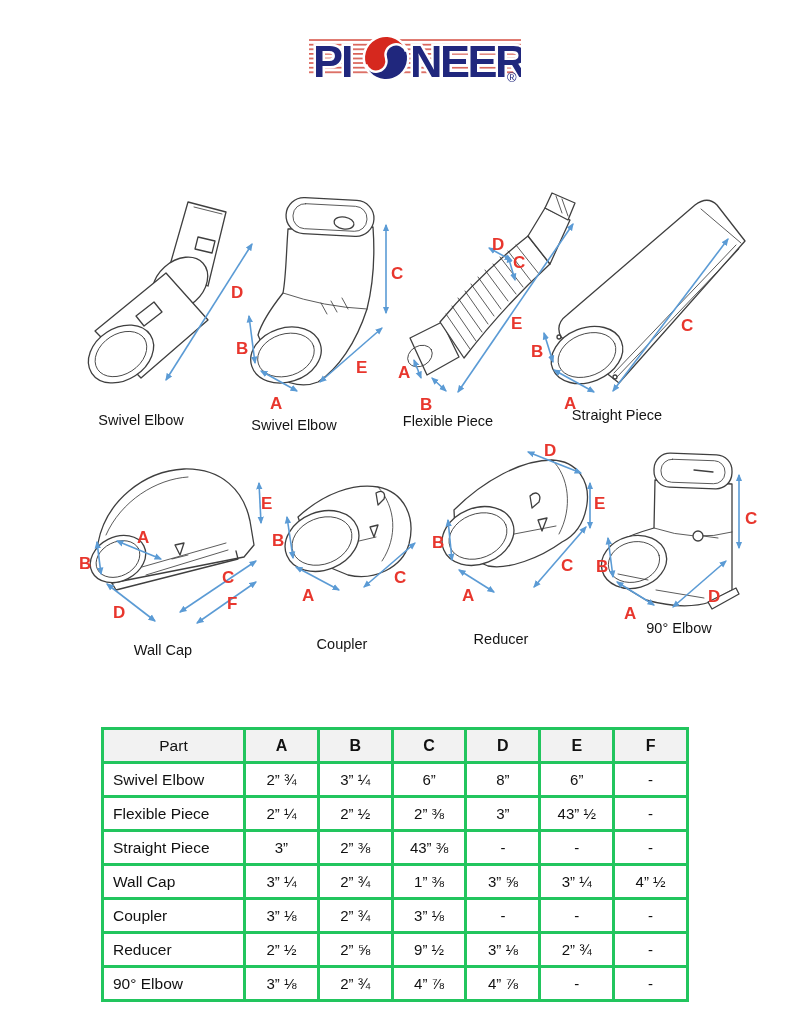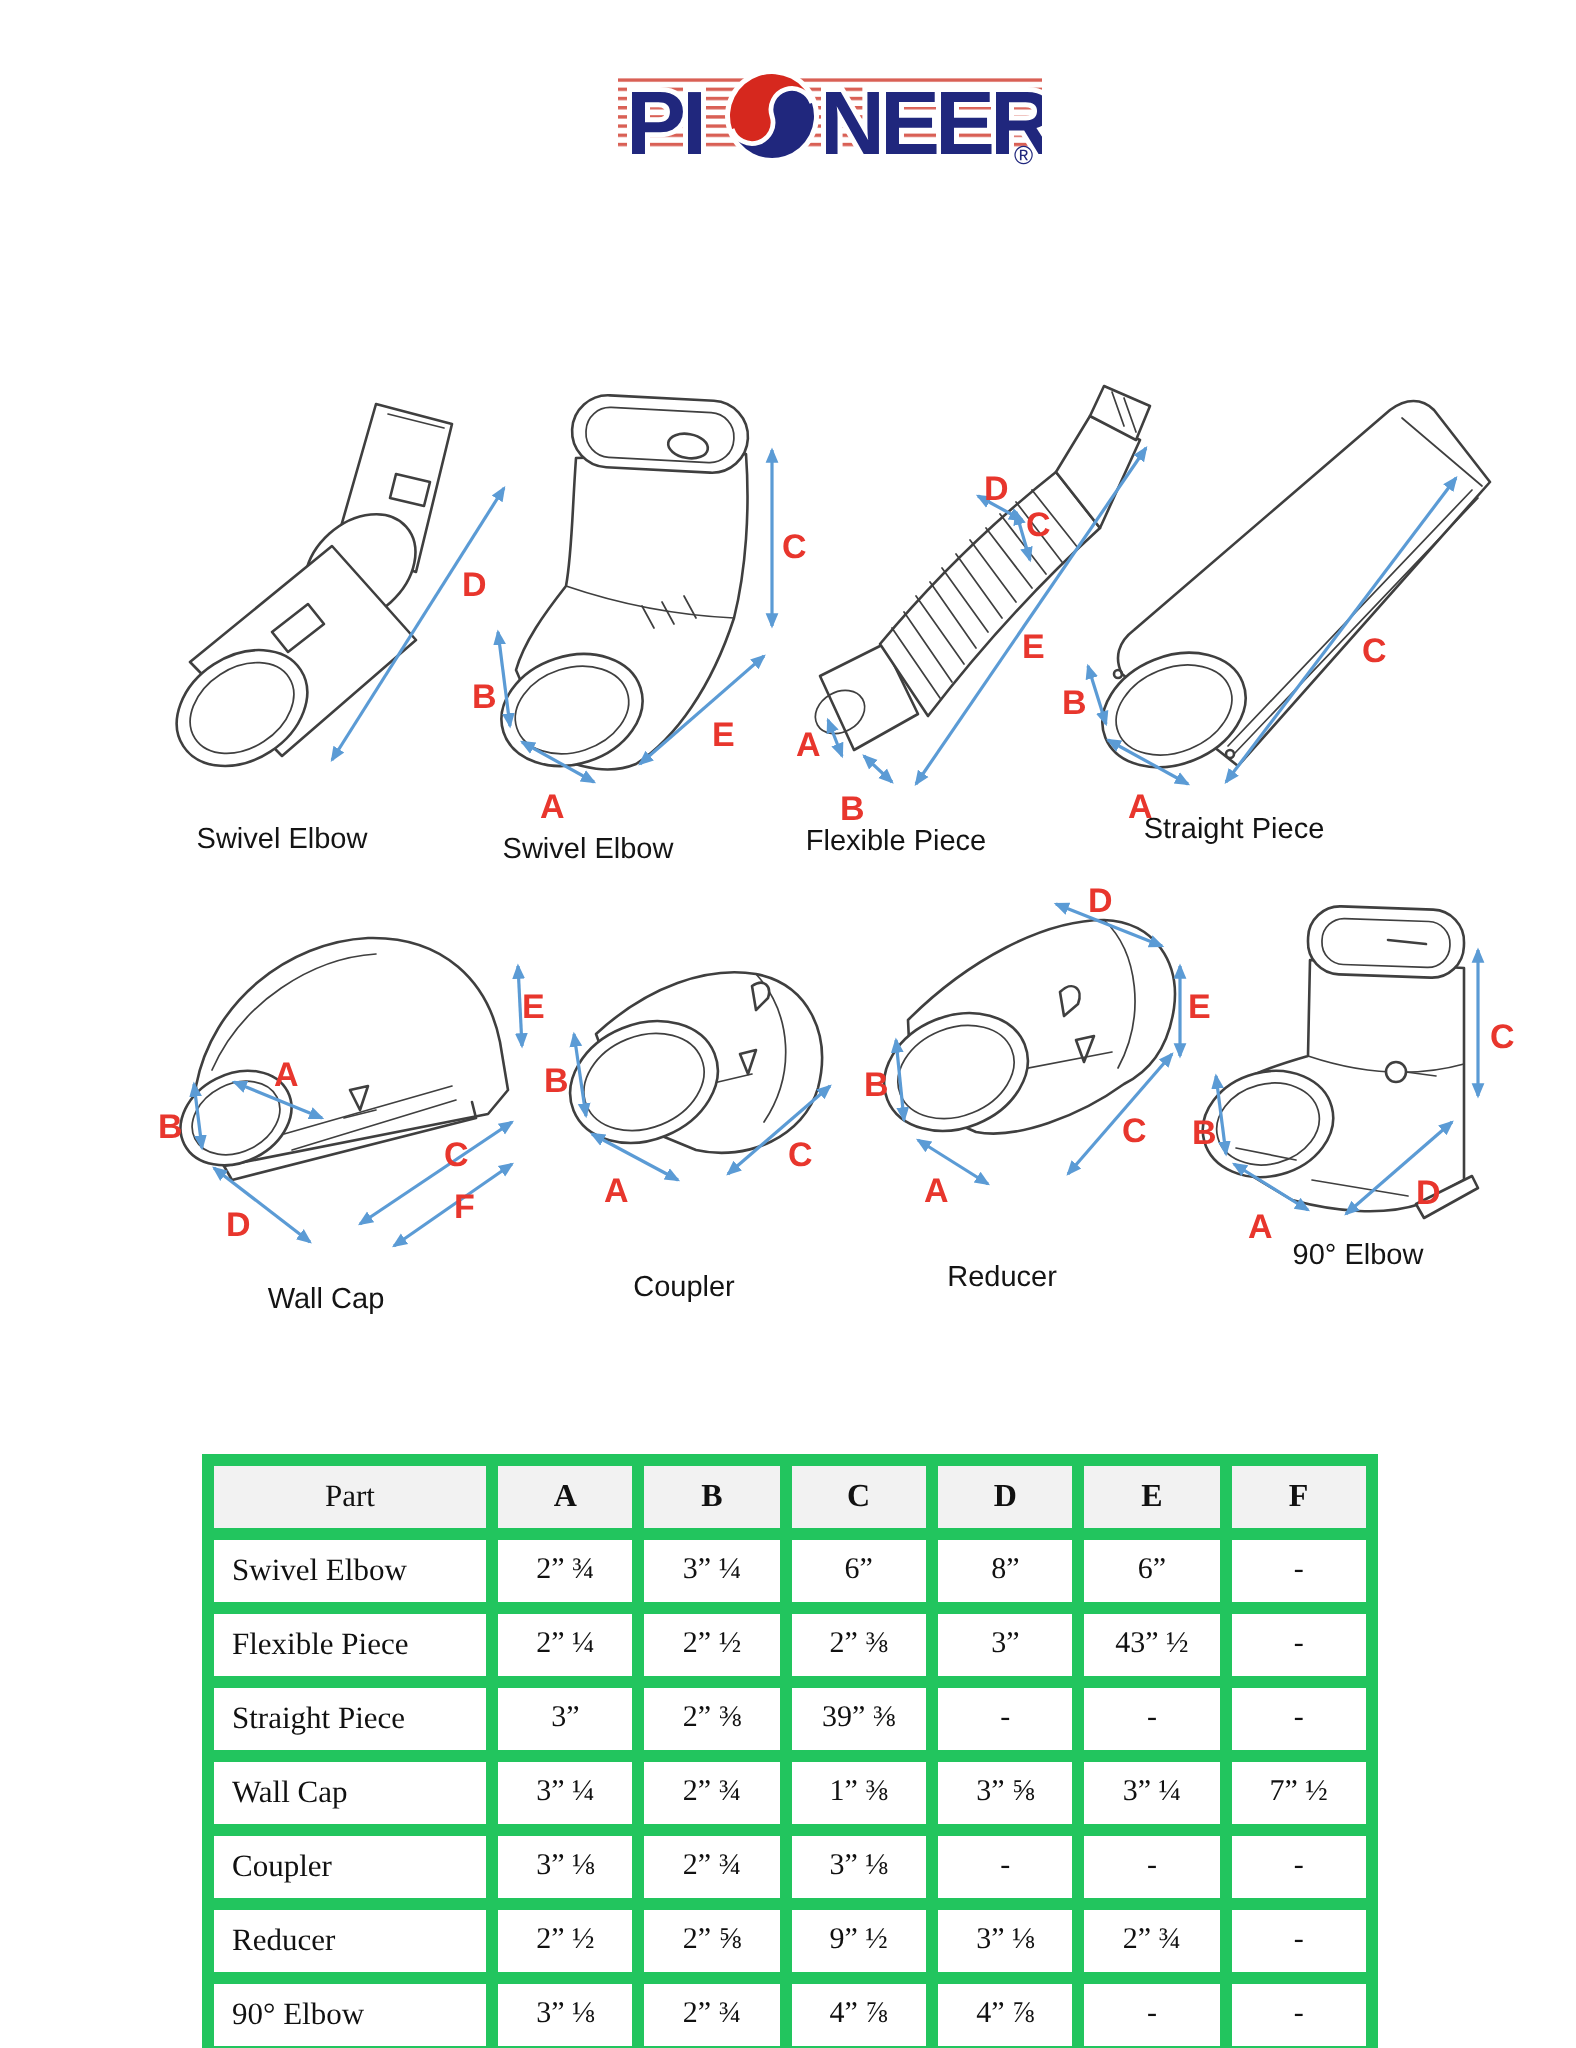--- a/index.html
+++ b/index.html
@@ -13,22 +13,22 @@
   .page-title{position:absolute;top:96px;left:0;width:100%;text-align:center;
               font-weight:bold;font-size:24px;color:#0d0d0d;letter-spacing:.2px;}
 
   .fig{position:absolute;}
   .fig svg{position:absolute;left:0;top:0;overflow:visible;}
   .dim{position:absolute;color:#e8362d;font-weight:bold;font-size:17px;line-height:1;}
   .caption{position:absolute;width:150px;text-align:center;font-size:14.5px;color:#141414;}
 
   .dim-table{position:absolute;left:80px;top:727px;width:588px;border-collapse:collapse;
              table-layout:fixed;font-size:15px;color:#111;}
-  .dim-table th,.dim-table td{border:6px solid #22c55e;height:31px;text-align:center;
-             padding:0 4px;font-weight:normal;font-family:Liberation Serif, serif;}
+  .dim-table th,.dim-table td{border:3px solid #22c55e;height:31px;text-align:center;
+             padding:0 4px;font-weight:normal;}
   .dim-table th{background:#f2f2f2;font-size:15.5px;}
   .dim-table th.letter{font-weight:bold;font-size:16px;}
   .dim-table td.part-col{text-align:left;padding-left:9px;font-size:15.5px;}
 
   .sk{fill:none;stroke:#3f3f3f;stroke-width:1.3;stroke-linecap:round;stroke-linejoin:round;}
   .skf{fill:#fff;stroke:#3f3f3f;stroke-width:1.3;stroke-linejoin:round;}
   .skt{stroke-width:.85;}
   .dline{stroke:#5b9bd5;stroke-width:1.6;fill:none;}
 </style>
 </head>
@@ -276,33 +276,33 @@
           <td>2” ½</td>
           <td>2” ⅜</td>
           <td>3”</td>
           <td>43” ½</td>
           <td>-</td>
         </tr>
         <tr>
           <td class="part-col">Straight Piece</td>
           <td>3”</td>
           <td>2” ⅜</td>
-          <td>39” ⅜</td>
+          <td>43” ⅜</td>
           <td>-</td>
           <td>-</td>
           <td>-</td>
         </tr>
         <tr>
           <td class="part-col">Wall Cap</td>
           <td>3” ¼</td>
           <td>2” ¾</td>
           <td>1” ⅜</td>
           <td>3” ⅝</td>
           <td>3” ¼</td>
-          <td>7” ½</td>
+          <td>4” ½</td>
         </tr>
         <tr>
           <td class="part-col">Coupler</td>
           <td>3” ⅛</td>
           <td>2” ¾</td>
           <td>3” ⅛</td>
           <td>-</td>
           <td>-</td>
           <td>-</td>
         </tr>

